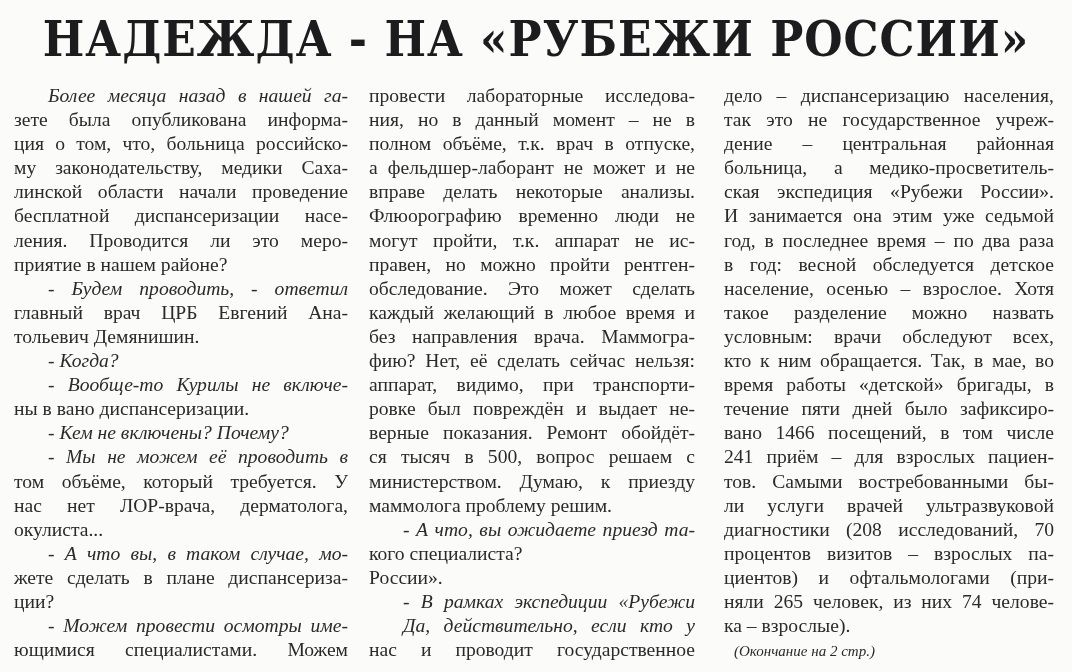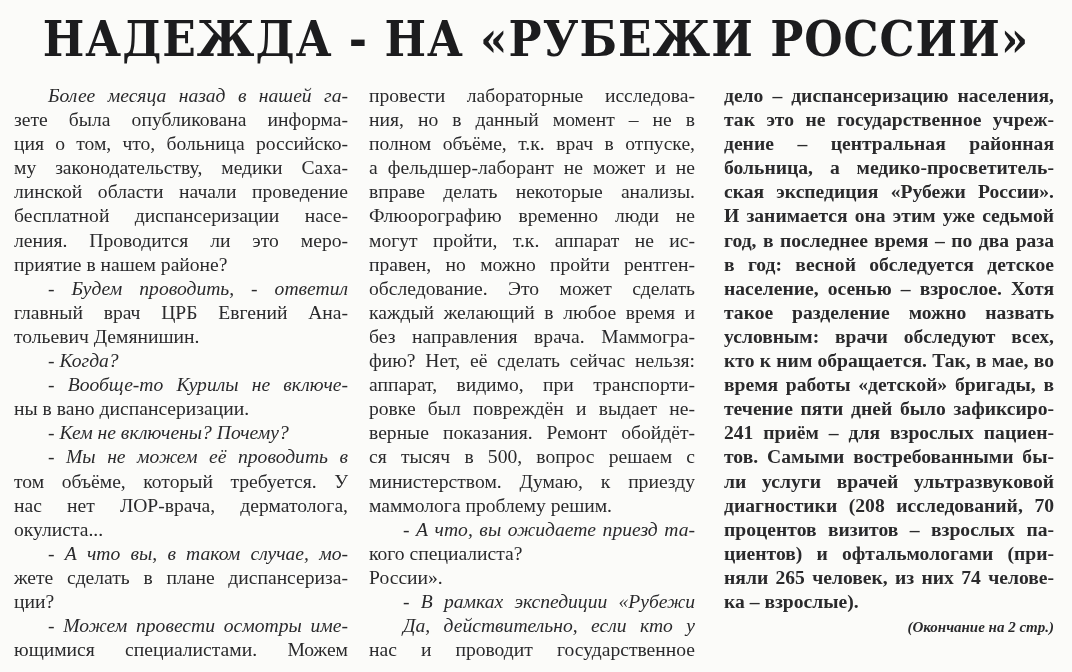--- a/index.html
+++ b/index.html
@@ -25,30 +25,30 @@
   .col {
     position: absolute; top: 84px;
     width: 330px;
     font-size: 19.6px;
     line-height: 24.1px;
     text-align: justify;
     -webkit-hyphens: none;
   }
   .col1 { left: 14px; width: 334px; }
   .col2 { left: 369px; width: 326px; }
-  .col3 { left: 724px; width: 330px; font-weight: bold; }
+  .col3 { left: 724px; width: 330px; }
   .line {
     display: block; white-space: nowrap;
     text-align-last: justify; text-align: justify;
     height: 24.1px; overflow: visible;
   }
   .line.last { text-align-last: left; }
   .line.indent { padding-left: 34px; font-style: italic; }
   .footnote {
-    display: block; text-align: right; font-style: italic;
+    display: block; text-align: left; font-style: italic;
     font-size: 15px; line-height: 26px; padding-left: 10px;
   }
 </style>
 </head>
 <body>
 
 <h1 class="headline">НАДЕЖДА - НА «РУБЕЖИ РОССИИ»</h1>
 
 <div class="col col1">
     <span class="line indent">Более месяца назад в нашей га-</span>
@@ -110,20 +110,21 @@
     <span class="line">ская экспедиция «Рубежи России».</span>
     <span class="line">И занимается она этим уже седьмой</span>
     <span class="line">год, в последнее время – по два раза</span>
     <span class="line">в год: весной обследуется детское</span>
     <span class="line">население, осенью – взрослое. Хотя</span>
     <span class="line">такое разделение можно назвать</span>
     <span class="line">условным: врачи обследуют всех,</span>
     <span class="line">кто к ним обращается. Так, в мае, во</span>
     <span class="line">время работы «детской» бригады, в</span>
     <span class="line">течение пяти дней было зафиксиро-</span>
+    <span class="line">вано 1466 посещений, в том числе</span>
     <span class="line">241 приём – для взрослых пациен-</span>
     <span class="line">тов. Самыми востребованными бы-</span>
     <span class="line">ли услуги врачей ультразвуковой</span>
     <span class="line">диагностики (208 исследований, 70</span>
     <span class="line">процентов визитов – взрослых па-</span>
     <span class="line">циентов) и офтальмологами (при-</span>
     <span class="line">няли 265 человек, из них 74 челове-</span>
     <span class="line last">ка – взрослые).</span>
     <span class="footnote">(Окончание на 2 стр.)</span>
   </div>

